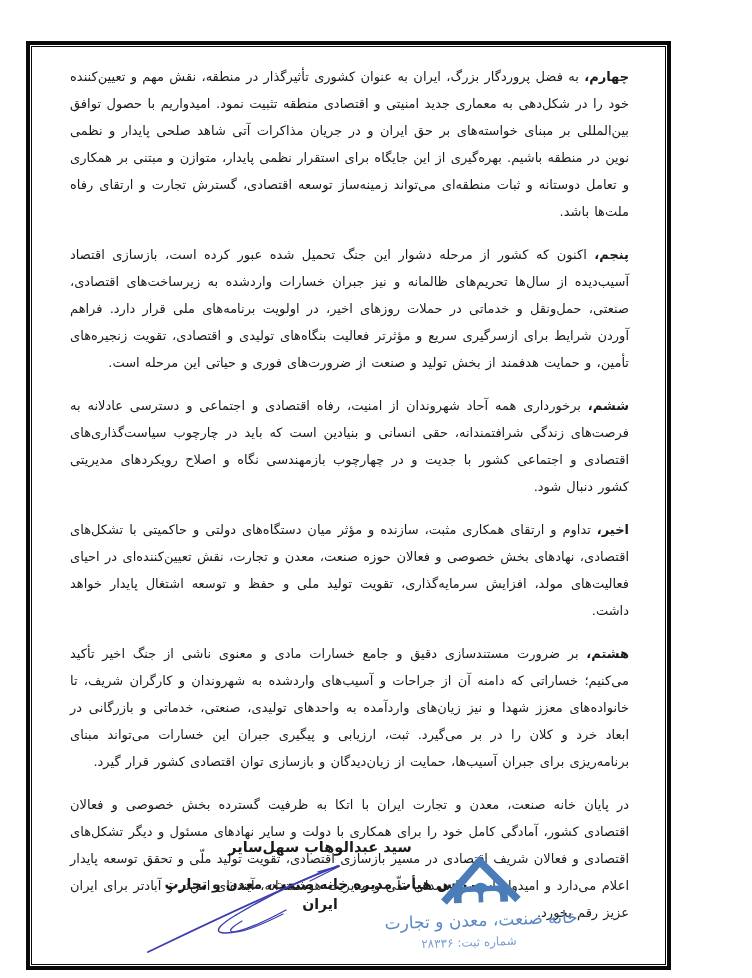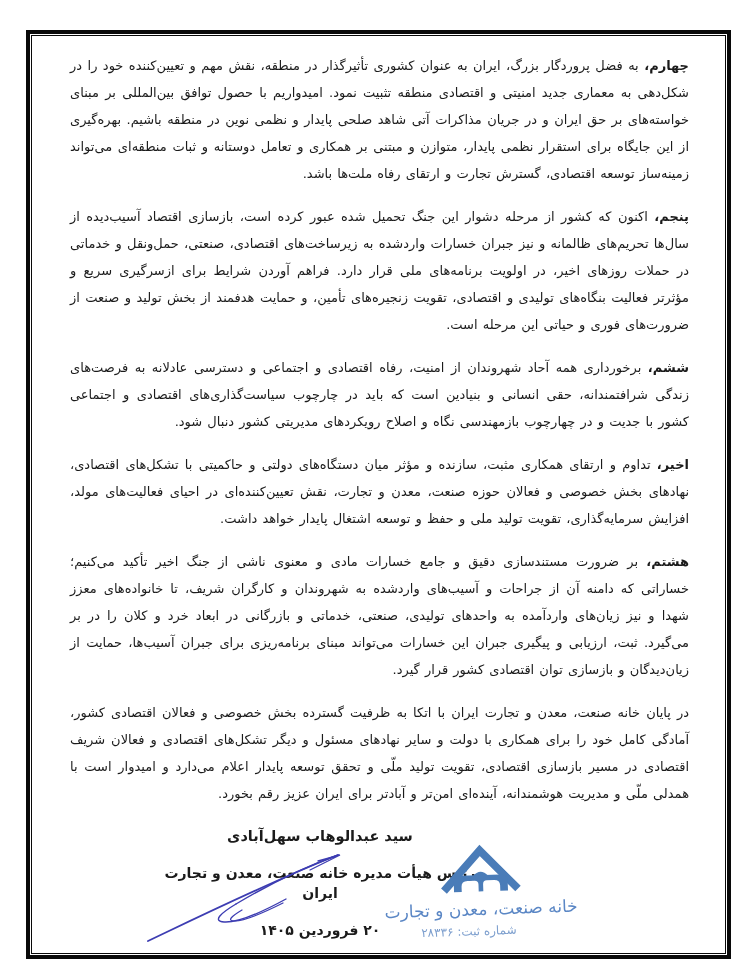--- a/index.html
+++ b/index.html
@@ -10,21 +10,21 @@
     --logo-reg:#7d9fce;
   }
   *{box-sizing:border-box;}
   html,body{margin:0;padding:0;}
   body{
     width:752px;height:978px;position:relative;background:#ffffff;
     font-family:"DejaVu Sans","Liberation Sans",sans-serif;
     overflow:hidden;
   }
   .frame{
-    position:absolute;left:26px;top:30px;width:705px;height:929px;
+    position:absolute;left:26px;top:41px;width:645px;height:929px;
     border:4px solid #090909;
   }
   .frame::after{
     content:"";position:absolute;inset:1px;border:1px solid #090909;pointer-events:none;
   }
   .content{
     position:absolute;inset:4px 0 0 0;
     padding:14px 38px 0 40px;
     direction:rtl;
     color:var(--ink);
@@ -82,23 +82,22 @@
 
     <p class="para"><b class="lead">اخیر،</b> <span>تداوم و ارتقای همکاری مثبت، سازنده و مؤثر میان دستگاه‌های دولتی و حاکمیتی با تشکل‌های اقتصادی، نهادهای بخش خصوصی و فعالان حوزه صنعت، معدن و تجارت، نقش تعیین‌کننده‌ای در احیای فعالیت‌های مولد، افزایش سرمایه‌گذاری، تقویت تولید ملی و حفظ و توسعه اشتغال پایدار خواهد داشت.</span></p>
 
     <p class="para"><b class="lead">هشتم،</b> <span>بر ضرورت مستندسازی دقیق و جامع خسارات مادی و معنوی ناشی از جنگ اخیر تأکید می‌کنیم؛ خساراتی که دامنه آن از جراحات و آسیب‌های واردشده به شهروندان و کارگران شریف، تا خانواده‌های معزز شهدا و نیز زیان‌های واردآمده به واحدهای تولیدی، صنعتی، خدماتی و بازرگانی در ابعاد خرد و کلان را در بر می‌گیرد. ثبت، ارزیابی و پیگیری جبران این خسارات می‌تواند مبنای برنامه‌ریزی برای جبران آسیب‌ها، حمایت از زیان‌دیدگان و بازسازی توان اقتصادی کشور قرار گیرد.</span></p>
 
     <p class="para"><span>در پایان خانه صنعت، معدن و تجارت ایران با اتکا به ظرفیت گسترده بخش خصوصی و فعالان اقتصادی کشور، آمادگی کامل خود را برای همکاری با دولت و سایر نهادهای مسئول و دیگر تشکل‌های اقتصادی و فعالان شریف اقتصادی در مسیر بازسازی اقتصادی، تقویت تولید ملّی و تحقق توسعه پایدار اعلام می‌دارد و امیدوار است با همدلی ملّی و مدیریت هوشمندانه، آینده‌ای امن‌تر و آبادتر برای ایران عزیز رقم بخورد.</span></p>
 
   </div>
 
   <div class="signature-block">
-    <div class="sig-name">سید عبدالوهاب سهل‌آبادی</div>
+    <div class="sig-name">سید عبدالوهاب سهل‌سایر</div>
     <div class="sig-title">رئیس هیأت مدیره خانه صنعت، معدن و تجارت ایران</div>
-    <div class="sig-date">۲۰ فروردین ۱۴۰۵</div>
   </div>
 
   <svg class="sig-scribble" viewBox="0 0 215 100" xmlns="http://www.w3.org/2000/svg">
     <path d="M6,93 C46,74 132,32 196,7" stroke-width="1.8"></path>
     <path d="M196,7 C160,20 124,38 94,56" stroke-width="1.4"></path>
     <path d="M94,56 c-15,9 -24,17 -12,18 c13,1 40,-11 62,-23" stroke-width="1.4"></path>
     <path d="M100,62 c-10,6 -16,11 -7,11 c10,0 30,-9 48,-18" stroke-width="1.2"></path>
     <path d="M168,22 l30,-15 l-22,6" stroke-width="1.3"></path>
   </svg>
 

